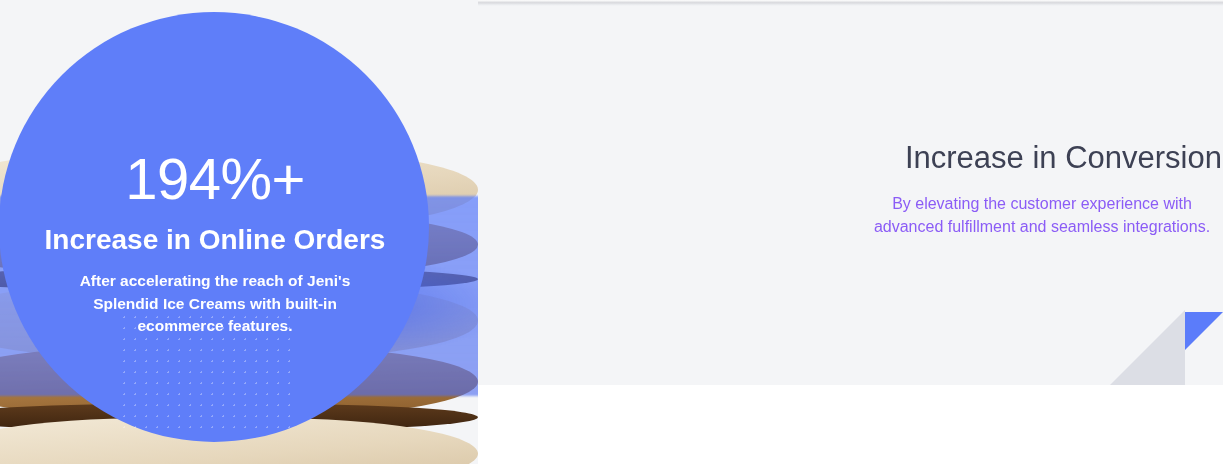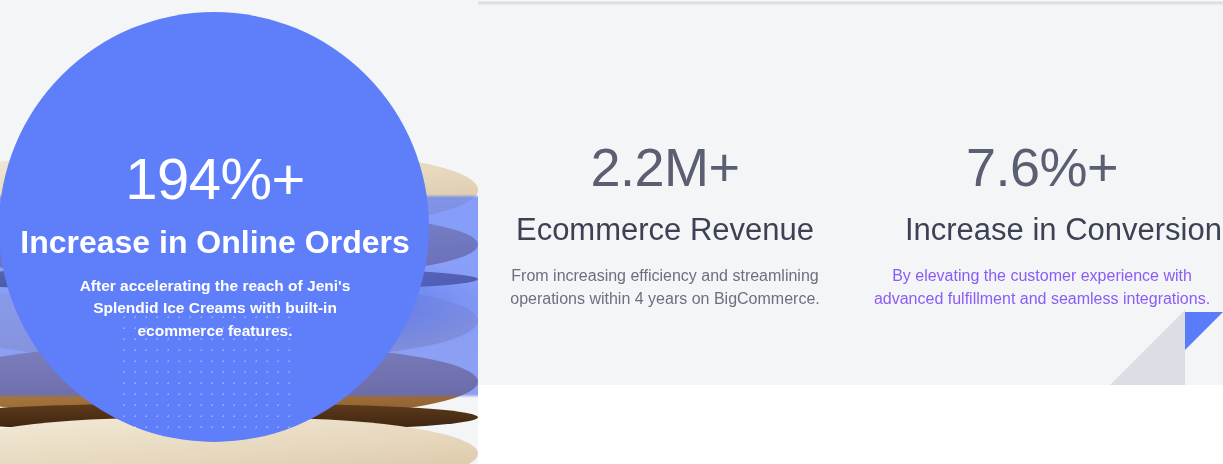--- a/index.html
+++ b/index.html
@@ -157,21 +157,21 @@
     line-height: 1.15;
   }
   .stat .desc {
     font-weight: 400;
     line-height: 1.45;
   }
 
   
   .stat-1 { left: 10px; top: 150px; width: 410px; z-index: 5; }
   .stat-1 .big   { font-size: 58px; color: #ffffff; margin-bottom: 16px; }
-  .stat-1 .title { font-size: 32px; color: #ffffff; font-weight: 600; margin-bottom: 14px; }
+  .stat-1 .title { font-size: 28px; color: #ffffff; font-weight: 600; margin-bottom: 14px; }
   .stat-1 .desc  { font-size: 15.5px; color: #ffffff; font-weight: 700; max-width: 300px; margin: 12px auto; }
 
   
   .stat-2 { left: 470px; top: 140px; width: 390px; }
   .stat-2 .big   { font-size: 54px; color: #5a5f72; margin-bottom: 18px; }
   .stat-2 .title { font-size: 31px; color: #3d4154; margin-bottom: 16px; }
   .stat-2 .desc  { font-size: 16px; color: #6b6f80; max-width: 360px; margin: 0 auto; }
 
   
   .stat-3 { left: 862px; top: 140px; width: 360px; }
@@ -207,25 +207,19 @@
       <div class="circle-dots"></div>
     </div>
   </div>
 
   <div class="stat stat-1">
     <div class="big">194%+</div>
     <div class="title">Increase in Online Orders</div>
     <div class="desc">After accelerating the reach of Jeni's Splendid Ice Creams with built-in ecommerce features.</div>
   </div>
 
-  <div class="stat stat-2">
-    <div class="big">2.2M+</div>
-    <div class="title">Ecommerce Revenue</div>
-    <div class="desc">From increasing efficiency and streamlining operations within 4 years on BigCommerce.</div>
-  </div>
 
   <div class="stat stat-3">
-    <div class="big">7.6%+</div>
     <div class="title">Increase in Conversion</div>
     <div class="desc">By elevating the customer experience with advanced fulfillment and seamless integrations.</div>
   </div>
 
 </div>
 
 </body></html>

